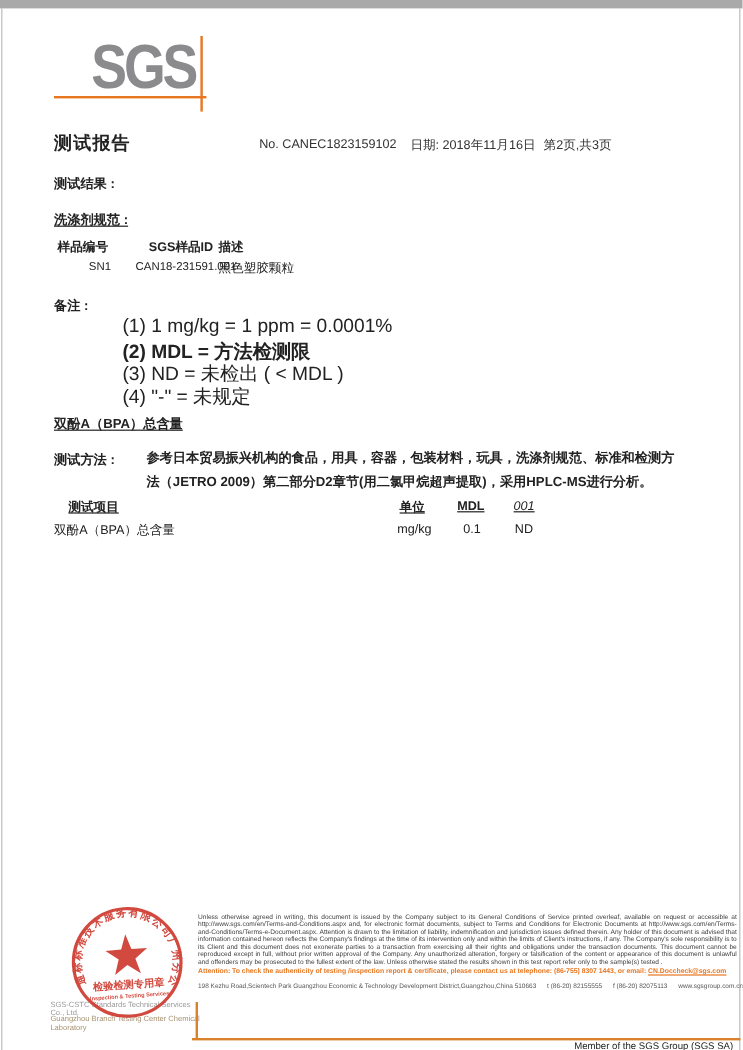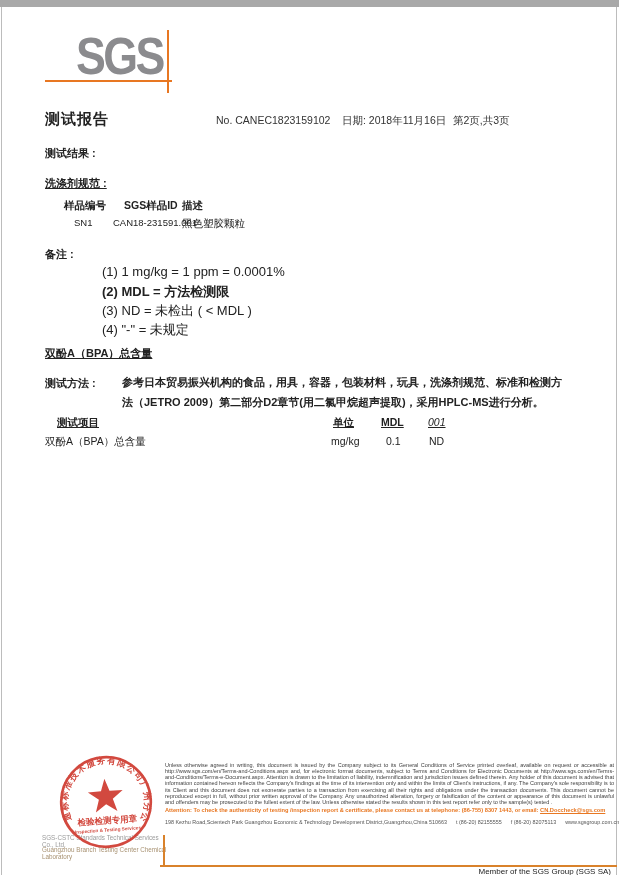--- a/index.html
+++ b/index.html
@@ -22,21 +22,21 @@
 
   .lbl { font-size:11px; font-weight:bold; }
   .results-label { position:absolute; left:45px; top:146px; }
   .sample-desc-label { position:absolute; left:45px; top:176px; text-decoration:underline; }
 
   .st-h { position:absolute; top:199px; font-size:10.5px; font-weight:bold; }
   .st-c { position:absolute; top:217px; font-size:9.5px; color:#222; }
   .st-c.cjk { font-size:10.5px; }
 
   .notes-label { position:absolute; left:45px; top:247px; }
-  .note { position:absolute; left:102px; font-size:13px; color:#222; }
+  .note { position:absolute; left:102px; font-size:16px; color:#222; }
 
   .bpa-heading { position:absolute; left:45px; top:346px; font-size:11px; font-weight:bold; text-decoration:underline; }
   .method-label { position:absolute; left:45px; top:376px; font-size:11px; font-weight:bold; }
   .method-line { position:absolute; left:122px; width:470px; font-size:11px; line-height:1.35;font-weight:bold; }
 
   .rt-h { position:absolute; top:416px; font-size:10.5px; font-weight:bold; text-decoration:underline; }
   .rt-h.italic { font-style:italic; font-weight:normal; }
   .rt-c { position:absolute; top:435px; font-size:10.5px; }
 
   
@@ -68,21 +68,21 @@
   <div class="logo-hline"></div>
 
   <div class="title">测试报告</div>
   <div class="report-no">No. CANEC1823159102</div>
   <div class="date">日期: 2018年11月16日</div>
   <div class="page-info">第2页,共3页</div>
 
   <div class="lbl results-label">测试结果 :</div>
   <div class="lbl sample-desc-label">洗涤剂规范 :</div>
 
-  <div class="st-h" style="left:64px;">样品编号</div>
+  <div class="st-h" style="left:48px;">样品编号</div>
   <div class="st-h" style="left:124px;">SGS样品ID</div>
   <div class="st-h" style="left:182px;">描述</div>
   <div class="st-c" style="left:74px;">SN1</div>
   <div class="st-c" style="left:113px;">CAN18-231591.001</div>
   <div class="st-c cjk" style="left:182px;">黑色塑胶颗粒</div>
 
   <div class="lbl notes-label">备注 :</div>
   <div class="note" style="top:264px;">(1) 1 mg/kg = 1 ppm = 0.0001%</div>
   <div class="note" style="top:283px;font-weight:bold;">(2) MDL = 方法检测限</div>
   <div class="note" style="top:302px;">(3) ND = 未检出 ( &lt; MDL )</div>

